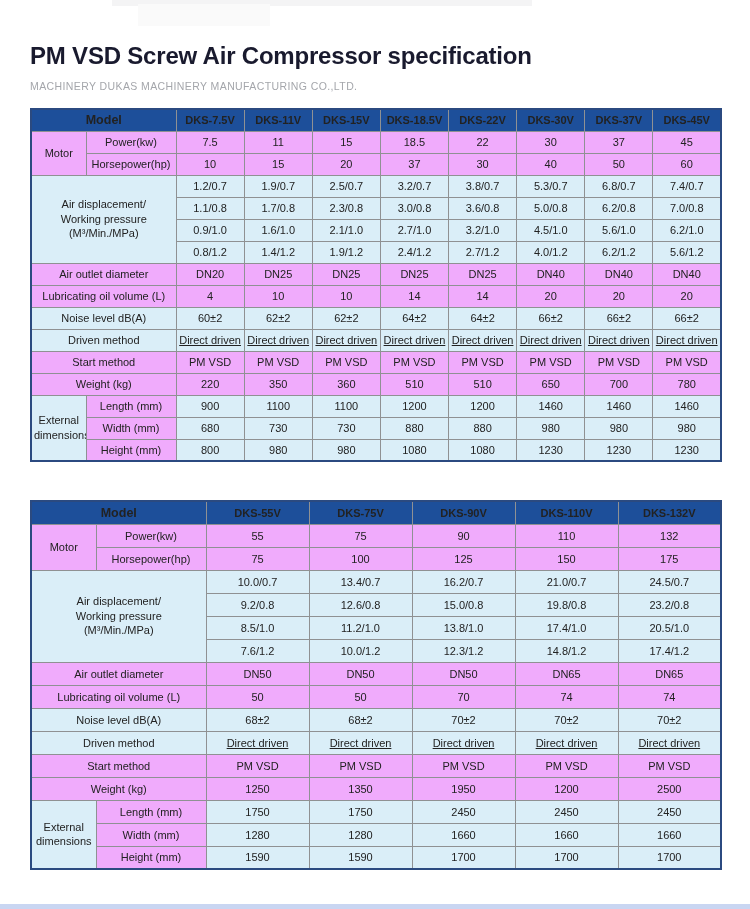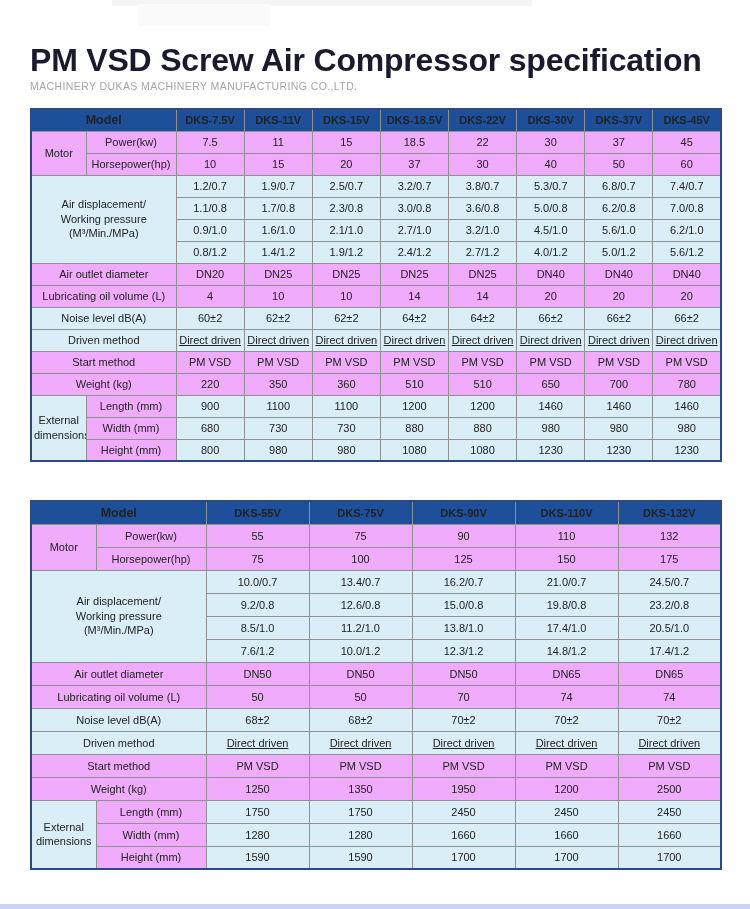--- a/index.html
+++ b/index.html
@@ -8,21 +8,21 @@
     background:#ffffff;
     font-family:"Liberation Sans", sans-serif;
     position:relative;
     overflow:hidden;
   }
   .artifact-line { position:absolute; left:112px; top:0; width:420px; height:6px; background:#f4f4f5; }
   .artifact-blob { position:absolute; left:138px; top:4px; width:132px; height:22px; background:#fafafa; }
 
   .page-title {
     position:absolute; left:30px; top:42px;
-    font-size:32px; font-weight:700; color:var(--title-text);
+    font-size:24px; font-weight:700; color:var(--title-text);
     letter-spacing:-0.2px; white-space:nowrap;
   }
   .page-subtitle {
     position:absolute; left:30px; top:80px;
     font-size:10.5px; color:var(--subtitle-text); letter-spacing:0.4px; white-space:nowrap;
   }
 
   .tbl-wrap { position:absolute; left:30px; }
   #table1 { top:108px; }
   #table2 { top:500px; }
@@ -151,21 +151,21 @@
           <td class="alt">5.6/1.0</td>
           <td class="alt">6.2/1.0</td>
         </tr>
         <tr>
           <td class="alt">0.8/1.2</td>
           <td class="alt">1.4/1.2</td>
           <td class="alt">1.9/1.2</td>
           <td class="alt">2.4/1.2</td>
           <td class="alt">2.7/1.2</td>
           <td class="alt">4.0/1.2</td>
-          <td class="alt">5.0/1.2</td>
+          <td class="alt">6.2/1.2</td>
           <td class="alt">5.6/1.2</td>
         </tr>
         <tr>
           <td colspan="2" class="row-label">Air outlet diameter</td>
           <td>DN20</td>
           <td>DN25</td>
           <td>DN25</td>
           <td>DN25</td>
           <td>DN25</td>
           <td>DN40</td>

